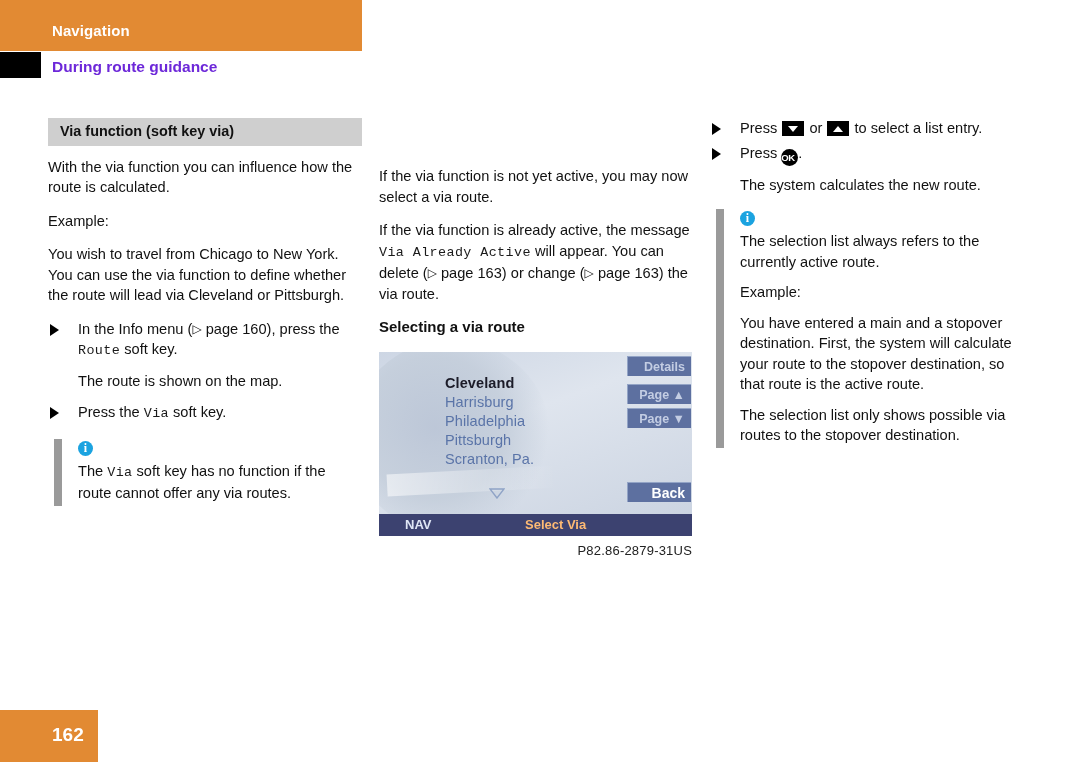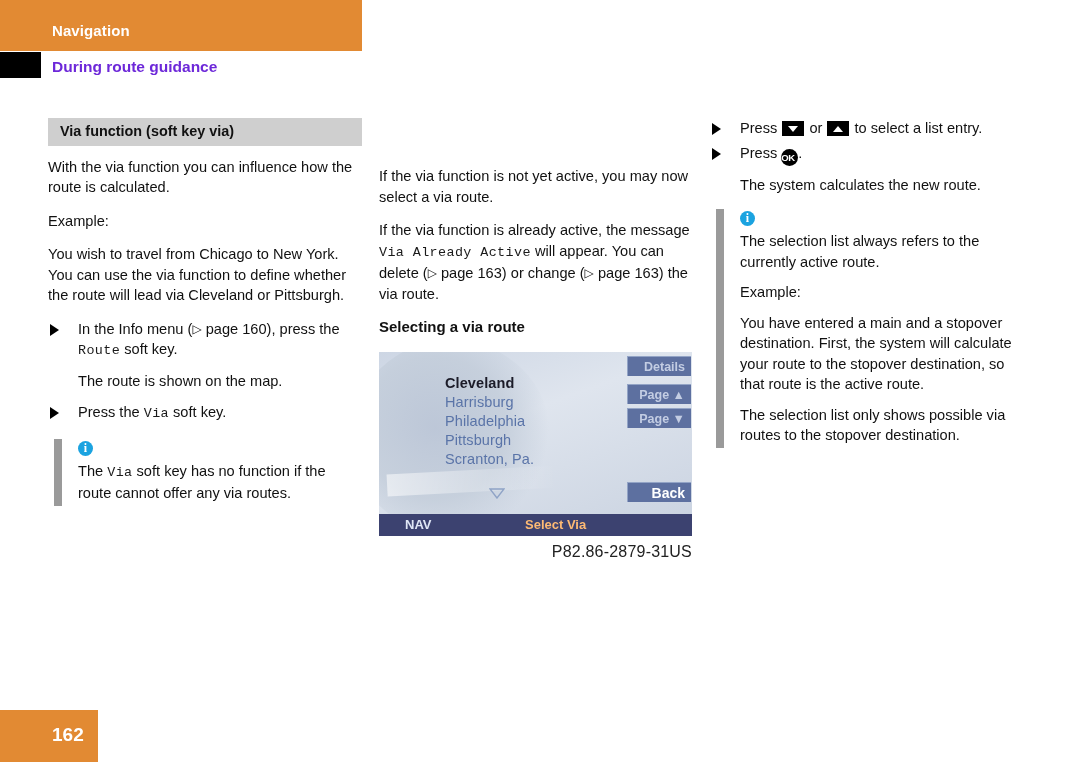--- a/index.html
+++ b/index.html
@@ -274,21 +274,21 @@
     position: absolute;
     left: 118px; top: 3px;
     color: #fdba74;
     font-size: 13px;
     font-weight: bold;
     margin-left: 28px;
   }
   #figure-caption {
     margin-top: 7px;
     text-align: right;
-    font-size: 16px;
+    font-size: 13px;
     color: #222222;
     letter-spacing: .2px;
   }
 
   
   #footer-box {
     position: absolute;
     left: 0; top: 710px;
     width: 98px; height: 52px;
     background: #e28a33;

